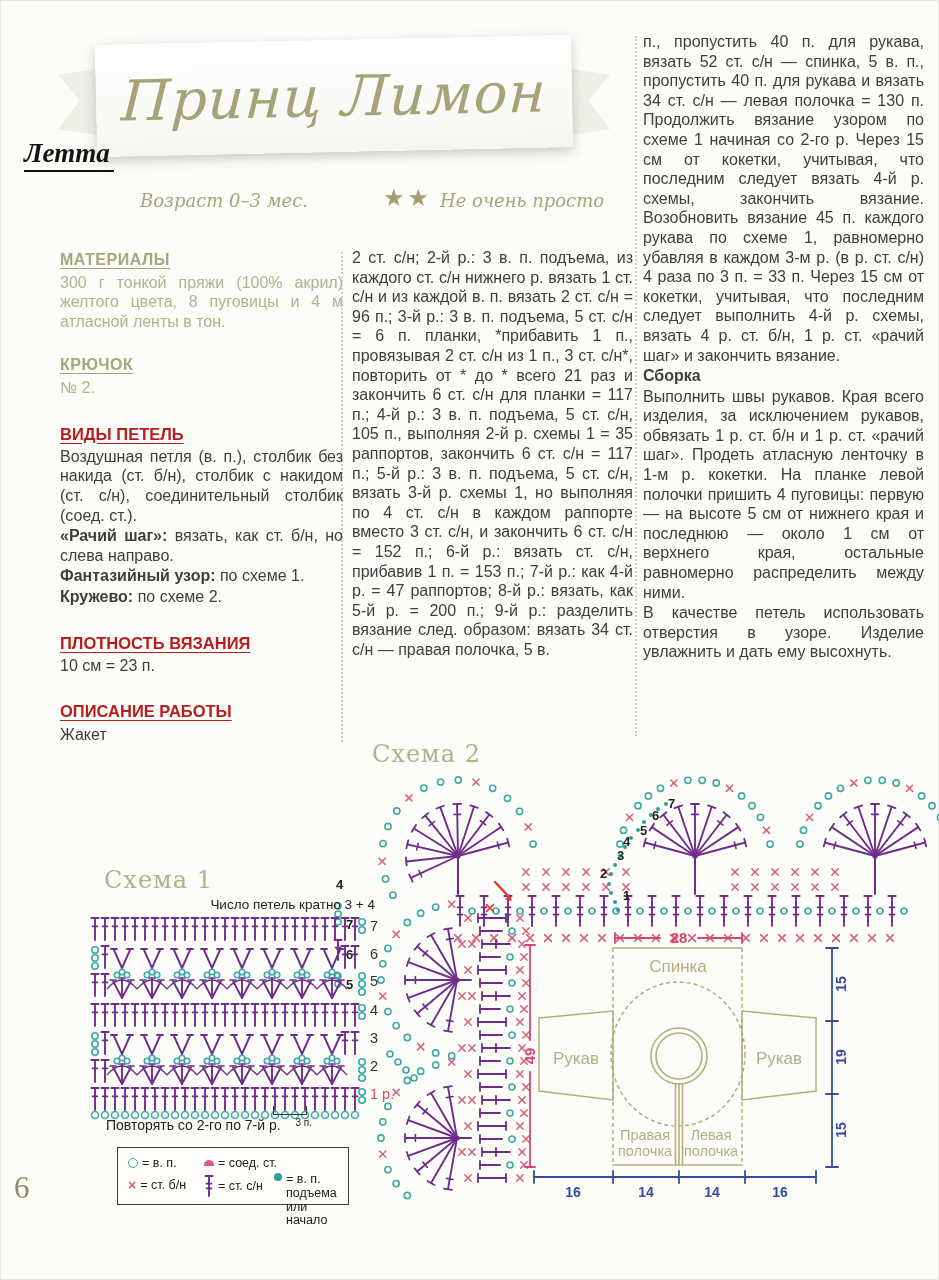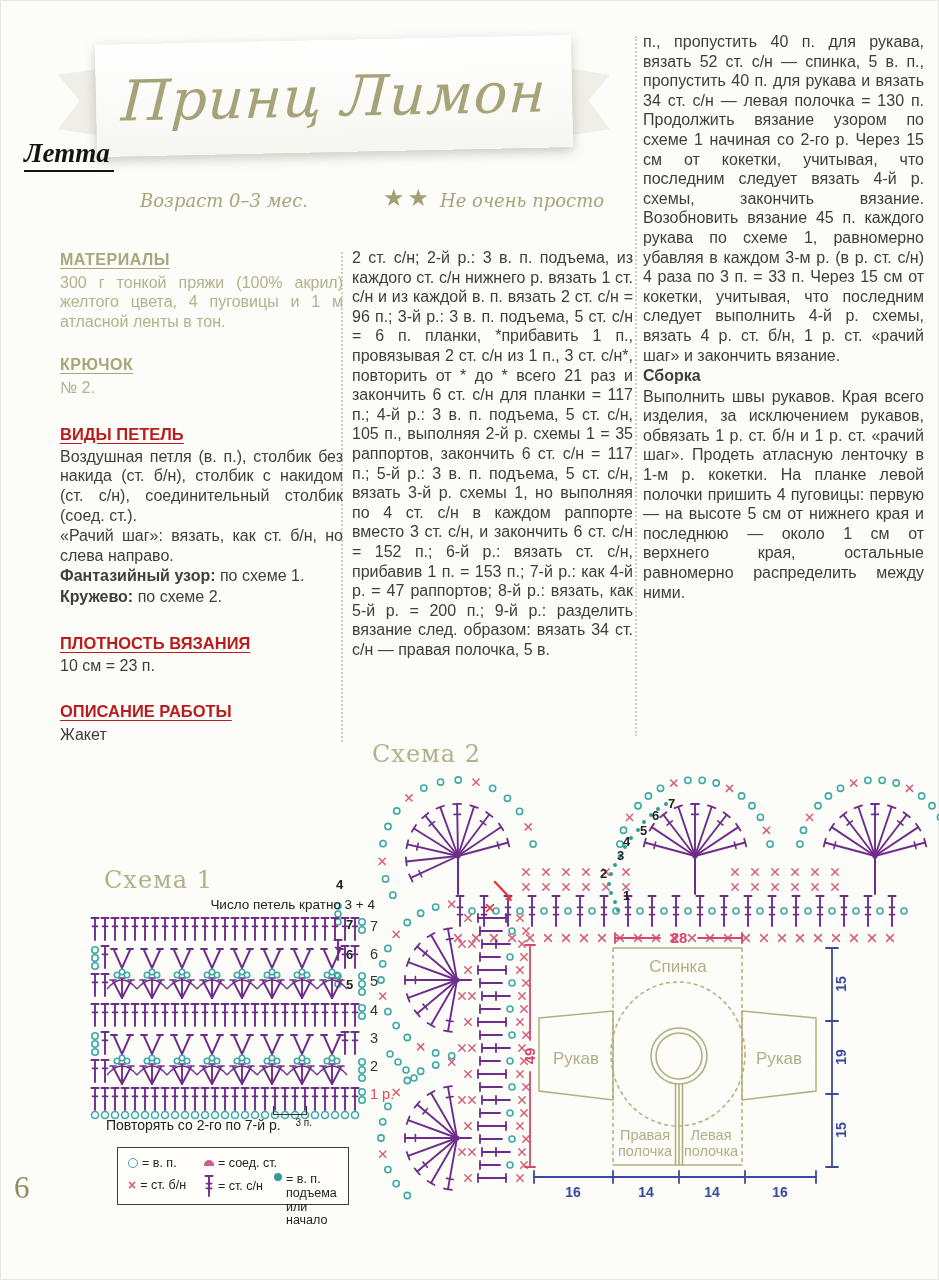--- a/index.html
+++ b/index.html
@@ -66,40 +66,41 @@
   <div class="brand">Летта</div>
   <div class="age script">Возраст 0–3 мес.</div>
   <div class="stars">★★</div>
   <div class="difficulty script">Не очень просто</div>
 
   <div class="sep" style="left:341px;top:252px;height:490px;"></div>
   <div class="sep" style="left:635px;top:36px;height:700px;"></div>
 
   <div class="col" id="col1" style="left:60px;top:250px;">
       <div class="h-olive first">МАТЕРИАЛЫ</div>
-      <p class="p-olive"><span>300 г тонкой пряжи (100% акрил) желтого цвета, 4 пуговицы и 1 м атласной ленты в тон.</span></p>
+      <p class="p-olive"><span>300 г тонкой пряжи (100% акрил) желтого цвета, 8 пуговицы и 4 м атласной ленты в тон.</span></p>
       <div class="h-olive">КРЮЧОК</div>
       <p class="p-olive"><span>№ 2.</span></p>
       <div class="h-black">ВИДЫ ПЕТЕЛЬ</div>
       <p class="p"><span>Воздушная петля (в. п.), столбик без накида (ст. б/н), столбик с накидом (ст. с/н), соединительный столбик (соед. ст.).</span></p>
-      <p class="p"><span style="font-weight: normal;">«Рачий шаг»:</span><span> вязать, как ст. б/н, но слева направо.</span></p>
+      <p class="p"><span style="font-weight: bold;">«Рачий шаг»:</span><span> вязать, как ст. б/н, но слева направо.</span></p>
       <p class="p"><span style="font-weight: bold;">Фантазийный узор:</span><span> по схеме 1.</span></p>
       <p class="p"><span style="font-weight: bold;">Кружево:</span><span> по схеме 2.</span></p>
       <div class="h-black">ПЛОТНОСТЬ ВЯЗАНИЯ</div>
       <p class="p"><span>10 см = 23 п.</span></p>
       <div class="h-black">ОПИСАНИЕ РАБОТЫ</div>
       <p class="p"><span style="font-weight: normal; margin-top: 32px;">Жакет</span></p>
     </div>
   <div class="col" id="col2" style="left:352px;top:248px;width:281px;">
       <p class="p"><span>2 ст. с/н; 2-й р.: 3 в. п. подъема, из каждого ст. с/н нижнего р. вязать 1 ст. с/н и из каждой в. п. вязать 2 ст. с/н = 96 п.; 3-й р.: 3 в. п. подъема, 5 ст. с/н = 6 п. планки, *прибавить 1 п., провязывая 2 ст. с/н из 1 п., 3 ст. с/н*, повторить от * до * всего 21 раз и закончить 6 ст. с/н для планки = 117 п.; 4-й р.: 3 в. п. подъема, 5 ст. с/н, 105 п., выполняя 2-й р. схемы 1 = 35 раппортов, закончить 6 ст. с/н = 117 п.; 5-й р.: 3 в. п. подъема, 5 ст. с/н, вязать 3-й р. схемы 1, но выполняя по 4 ст. с/н в каждом раппорте вместо 3 ст. с/н, и закончить 6 ст. с/н = 152 п.; 6-й р.: вязать ст. с/н, прибавив 1 п. = 153 п.; 7-й р.: как 4-й р. = 47 раппортов; 8-й р.: вязать, как 5-й р. = 200 п.; 9-й р.: разделить вязание след. образом: вязать 34 ст. с/н — правая полочка, 5 в.</span></p>
     </div>
   <div class="col" id="col3" style="left:643px;top:32px;width:281px;">
       <p class="p"><span>п., пропустить 40 п. для рукава, вязать 52 ст. с/н — спинка, 5 в. п., пропустить 40 п. для рукава и вязать 34 ст. с/н — левая полочка = 130 п. Продолжить вязание узором по схеме 1 начиная со 2-го р. Через 15 см от кокетки, учитывая, что последним следует вязать 4-й р. схемы, закончить вязание. Возобновить вязание 45 п. каждого рукава по схеме 1, равномерно убавляя в каждом 3-м р. (в р. ст. с/н) 4 раза по 3 п. = 33 п. Через 15 см от кокетки, учитывая, что последним следует выполнить 4-й р. схемы, вязать 4 р. ст. б/н, 1 р. ст. «рачий шаг» и закончить вязание.</span></p>
       <p class="p"><span style="font-weight: bold;">Сборка</span></p>
       <p class="p"><span>Выполнить швы рукавов. Края всего изделия, за исключением рукавов, обвязать 1 р. ст. б/н и 1 р. ст. «рачий шаг». Продеть атласную ленточку в 1-м р. кокетки. На планке левой полочки пришить 4 пуговицы: первую — на высоте 5 см от нижнего края и последнюю — около 1 см от верхнего края, остальные равномерно распределить между ними.</span></p>
+      <p class="p"><span>В качестве петель использовать отверстия в узоре. Изделие увлажнить и дать ему высохнуть.</span></p>
     </div>
 
   <div class="chart-title" style="left:372px;top:740px;">Схема 2</div>
   <svg id="scheme2" style="position:absolute;left:330px;top:758px;" width="609" height="442" viewBox="0 0 609 442">
       <line x1="130" y1="138" x2="130" y2="168" stroke="#6e2d8a" stroke-width="1.9" stroke-linecap="round"></line>
       <line x1="126.4" y1="138" x2="133.6" y2="138" stroke="#6e2d8a" stroke-width="1.9" stroke-linecap="round"></line>
       <line x1="127.4" y1="149.4" x2="132.6" y2="149.4" stroke="#6e2d8a" stroke-width="1.6" stroke-linecap="round"></line>
       <line x1="127.4" y1="156.6" x2="132.6" y2="156.6" stroke="#6e2d8a" stroke-width="1.6" stroke-linecap="round"></line>
       <circle cx="142" cy="153" r="3" fill="none" stroke="#3fa9a5" stroke-width="1.6"></circle>
       <line x1="154" y1="138" x2="154" y2="168" stroke="#6e2d8a" stroke-width="1.9" stroke-linecap="round"></line>

